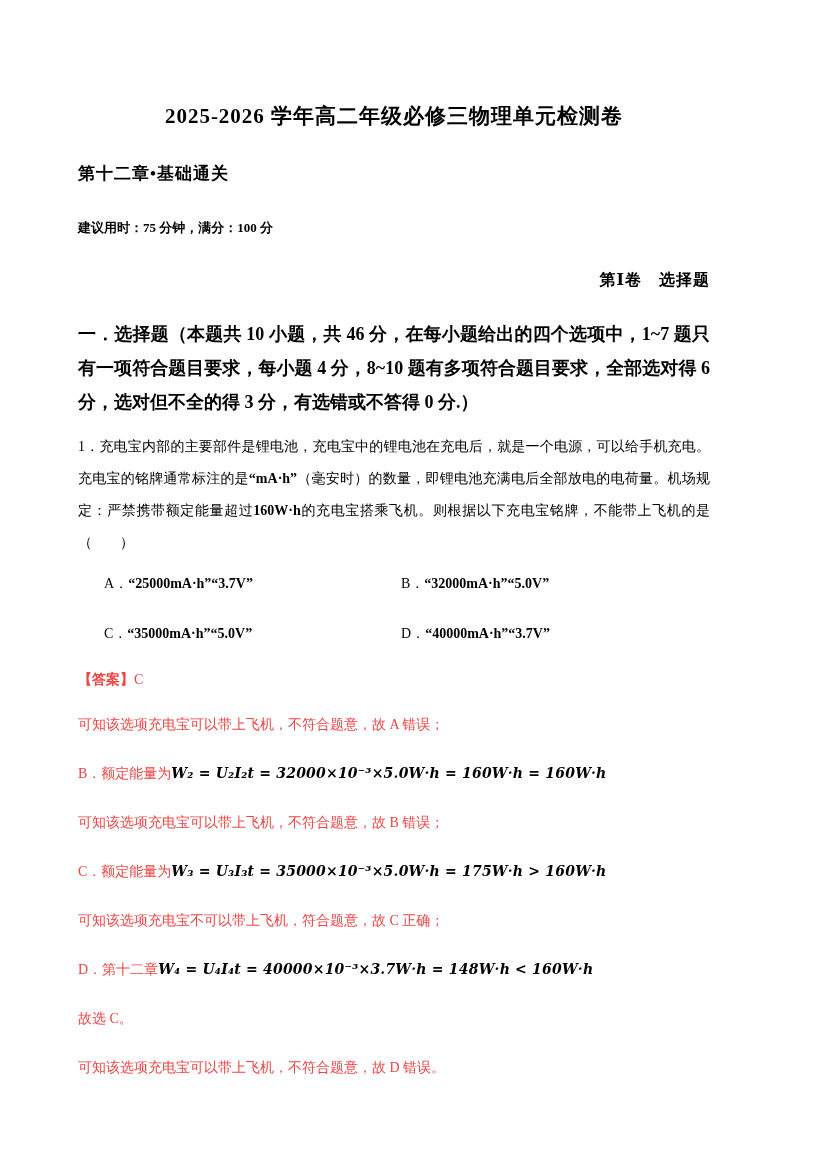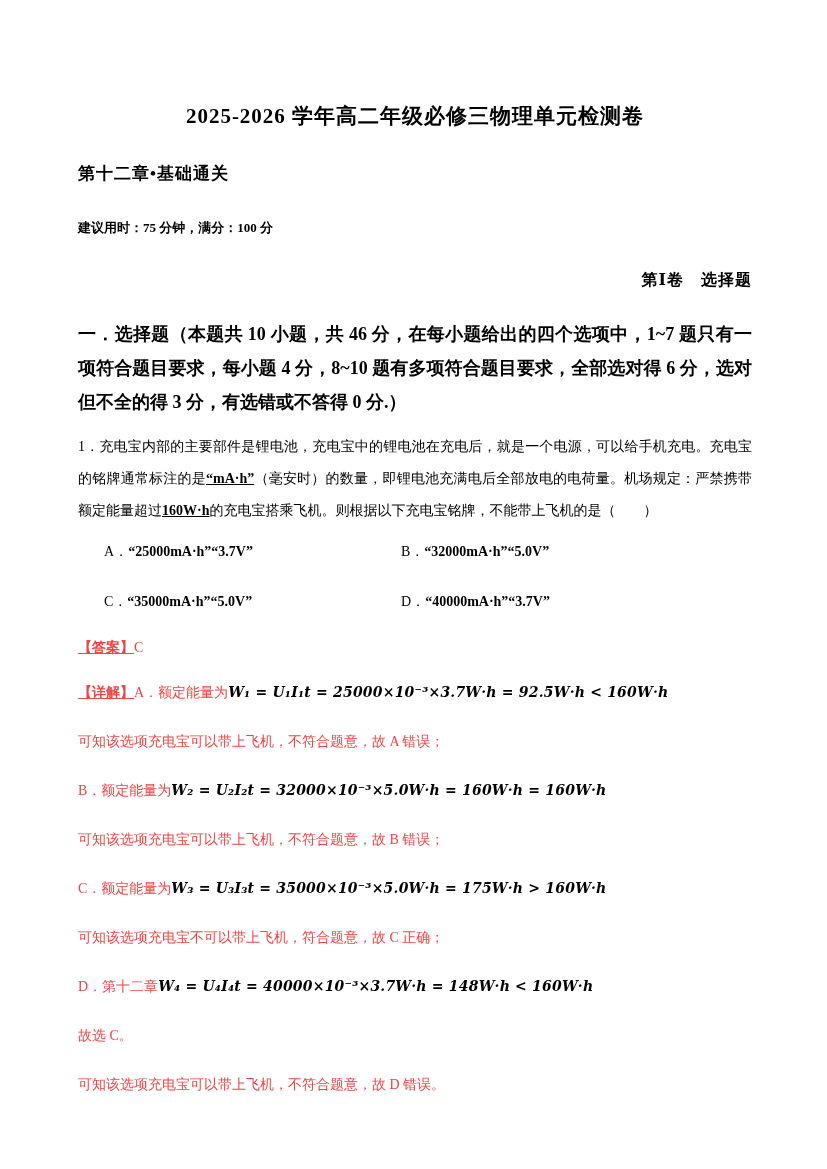--- a/index.html
+++ b/index.html
@@ -4,37 +4,37 @@
 <style>
   * { margin: 0; padding: 0; box-sizing: border-box; }
   html, body { background: #ffffff; }
   body {
     width: 827px;
     height: 1169px;
     font-family: "Liberation Serif", "DejaVu Serif", serif;
     color: #000000;
     overflow: hidden;
   }
-  .page { padding: 102px 75px 30px 78px; }
+  .page { padding: 102px 117px 30px 78px; }
 
   .title    { text-align: center; font-size: 21px; font-weight: bold; letter-spacing: 1px; }
   .subtitle { text-align: left; font-size: 17px; font-weight: bold; margin-top: 32px; letter-spacing: 1px; }
   .meta     { text-align: left; font-size: 13px; font-weight: bold; margin-top: 34px; }
   .part     { text-align: right; font-size: 16px; font-weight: bold; margin-top: 33px; letter-spacing: 1px; }
 
   .instructions {
     font-size: 18px; font-weight: bold;
     line-height: 34px; text-align: justify;
     margin-top: 26px;
   }
   .stem {
     font-size: 14px; line-height: 32px;
     text-align: justify; margin-top: 12px;
   }
-  .bold { font-weight: bold; text-decoration: underline; }
+  .bold { font-weight: bold; }
 
   .options {
     display: grid;
     grid-template-columns: 297px auto;
     margin: 16px 0 0 26px;
     row-gap: 32px;
     font-size: 14px;
   }
   .option-value { font-weight: bold; }
 
@@ -81,23 +81,20 @@
     </div>
     <div class="option">
       <span>D．</span><span class="option-value">“40000mA·h”“3.7V”</span>
     </div>
   </div>
 
   <p class="answer">
     <span class="red bold">【答案】</span><span class="red">C</span>
   </p>
 
-  <p class="exp">
-    <span class="red bold">【详解】</span><span class="red">A．额定能量为</span><span class="math">W₁ = U₁I₁t = 25000×10⁻³×3.7W·h = 92.5W·h &lt; 160W·h</span>
-  </p>
 
   <p class="exp">
     <span class="red">可知该选项充电宝可以带上飞机，不符合题意，故 A 错误；</span>
   </p>
 
   <p class="exp">
     <span class="red">B．额定能量为</span><span class="math">W₂ = U₂I₂t = 32000×10⁻³×5.0W·h = 160W·h = 160W·h</span>
   </p>
 
   <p class="exp">

